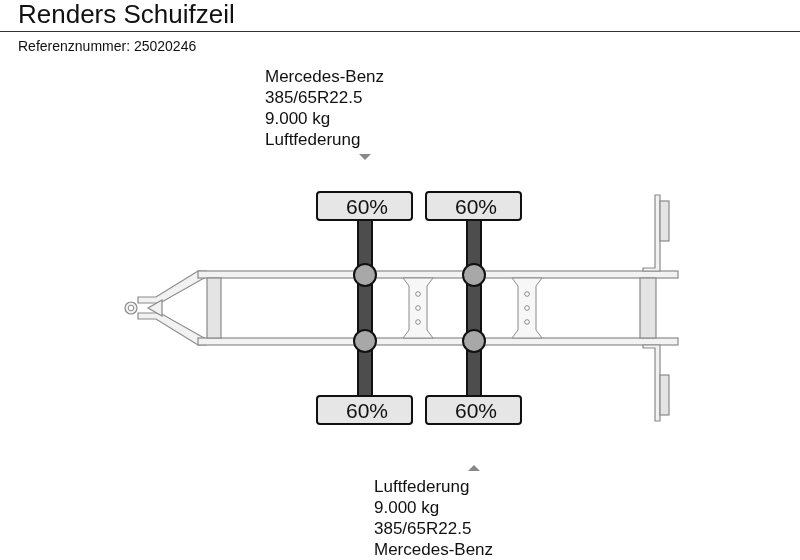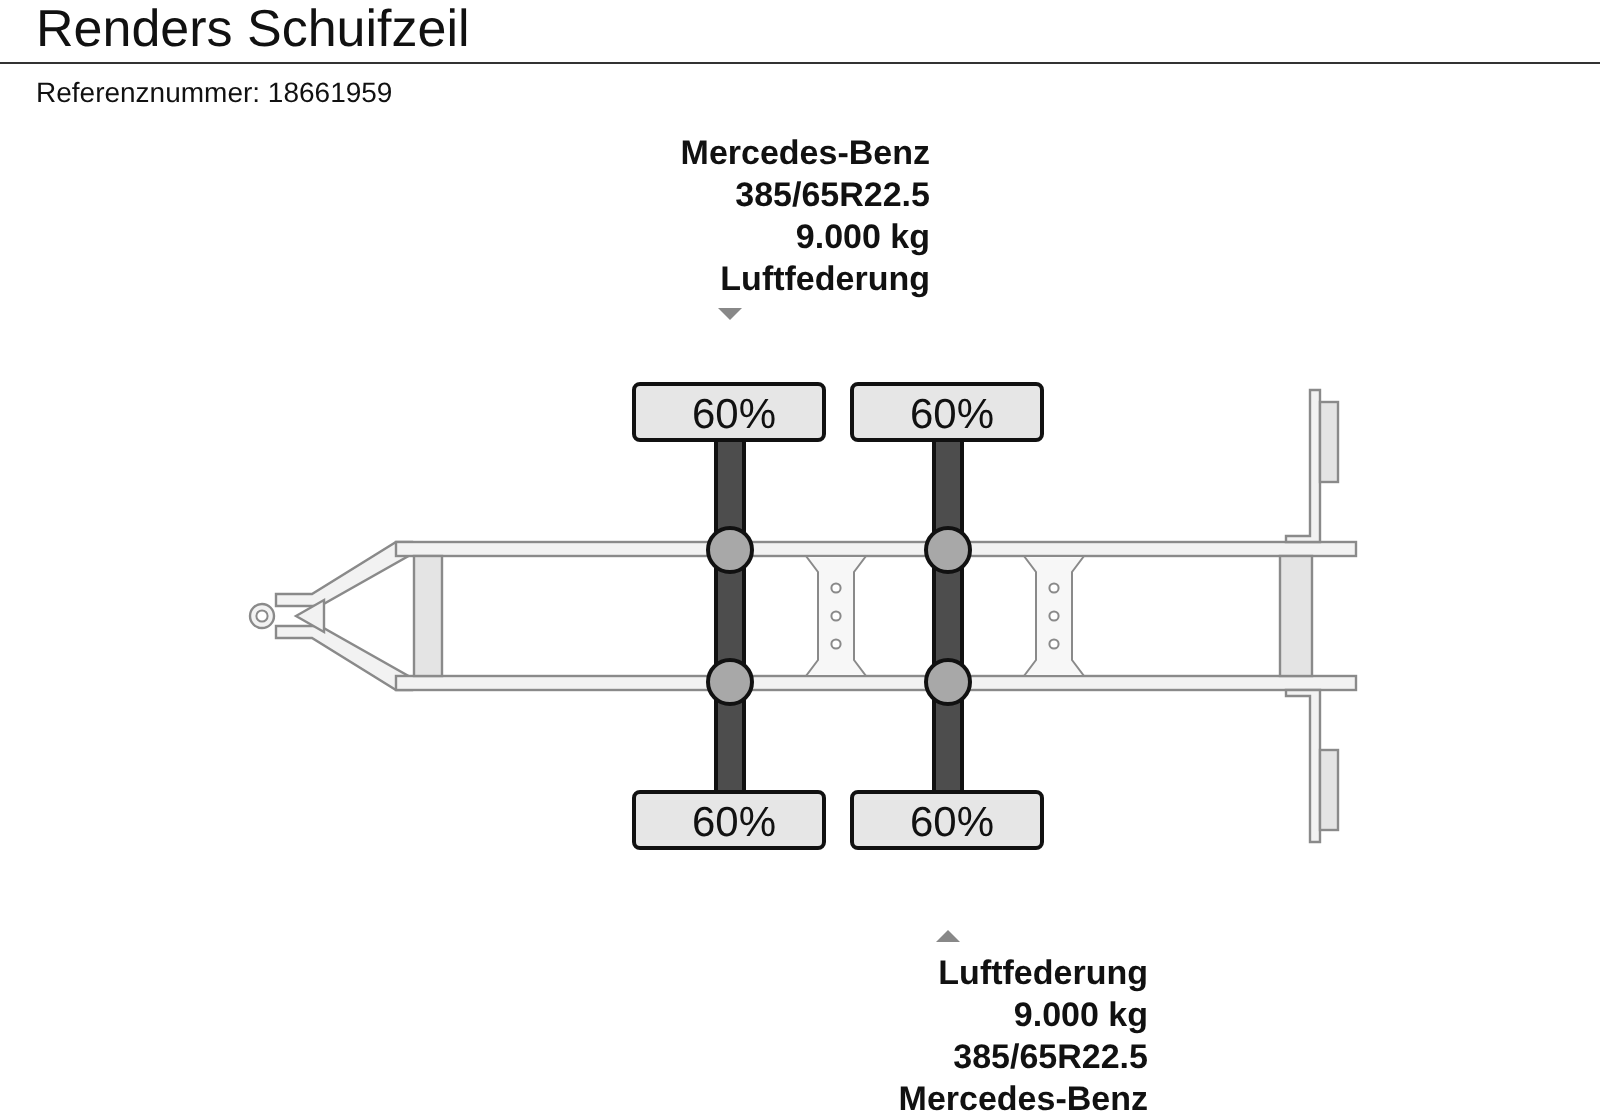--- a/index.html
+++ b/index.html
@@ -2,34 +2,34 @@
 <html><head>
   <meta charset="utf-8">
   <style>
     html, body { margin: 0; padding: 0; background: #ffffff; }
     body { width: 800px; height: 560px; position: relative; overflow: hidden;
            font-family: "Liberation Sans", sans-serif; color: #111; }
     .title { position: absolute; left: 18px; top: -2px; font-size: 26px; line-height: 32px;
              font-weight: normal; margin: 0; color: #111; }
     .rule { position: absolute; left: 0; top: 31px; width: 800px; height: 1px; background: #333; }
     .ref { position: absolute; left: 18px; top: 37px; font-size: 14px; line-height: 18px; color: #111; }
-    .axle-label { position: absolute; width: 200px; text-align: right; font-size: 17px;
-                  line-height: 21px; color: #111; font-weight: bold; }
+    .axle-label { position: absolute; width: 200px; text-align: left; font-size: 17px;
+                  line-height: 21px; color: #111; }
     .axle-label div { white-space: nowrap; }
     #label-top { left: 265px; top: 66px; }
     #label-bottom { left: 374px; top: 476px; }
     svg { position: absolute; left: 0; top: 0; }
     .pct { font-family: "Liberation Sans", sans-serif; font-size: 21px; fill: #111; text-anchor: middle; }
   </style>
 </head>
 <body>
 
 <h1 class="title">Renders Schuifzeil</h1>
 <div class="rule"></div>
-<div class="ref">Referenznummer: 18661959</div>
+<div class="ref">Referenznummer: 25020246</div>
 
 <div class="axle-label" id="label-top">
   <div>Mercedes-Benz</div>
   <div>385/65R22.5</div>
   <div>9.000 kg</div>
   <div>Luftfederung</div>
 </div>
 
 <div class="axle-label" id="label-bottom">
   <div>Luftfederung</div>

